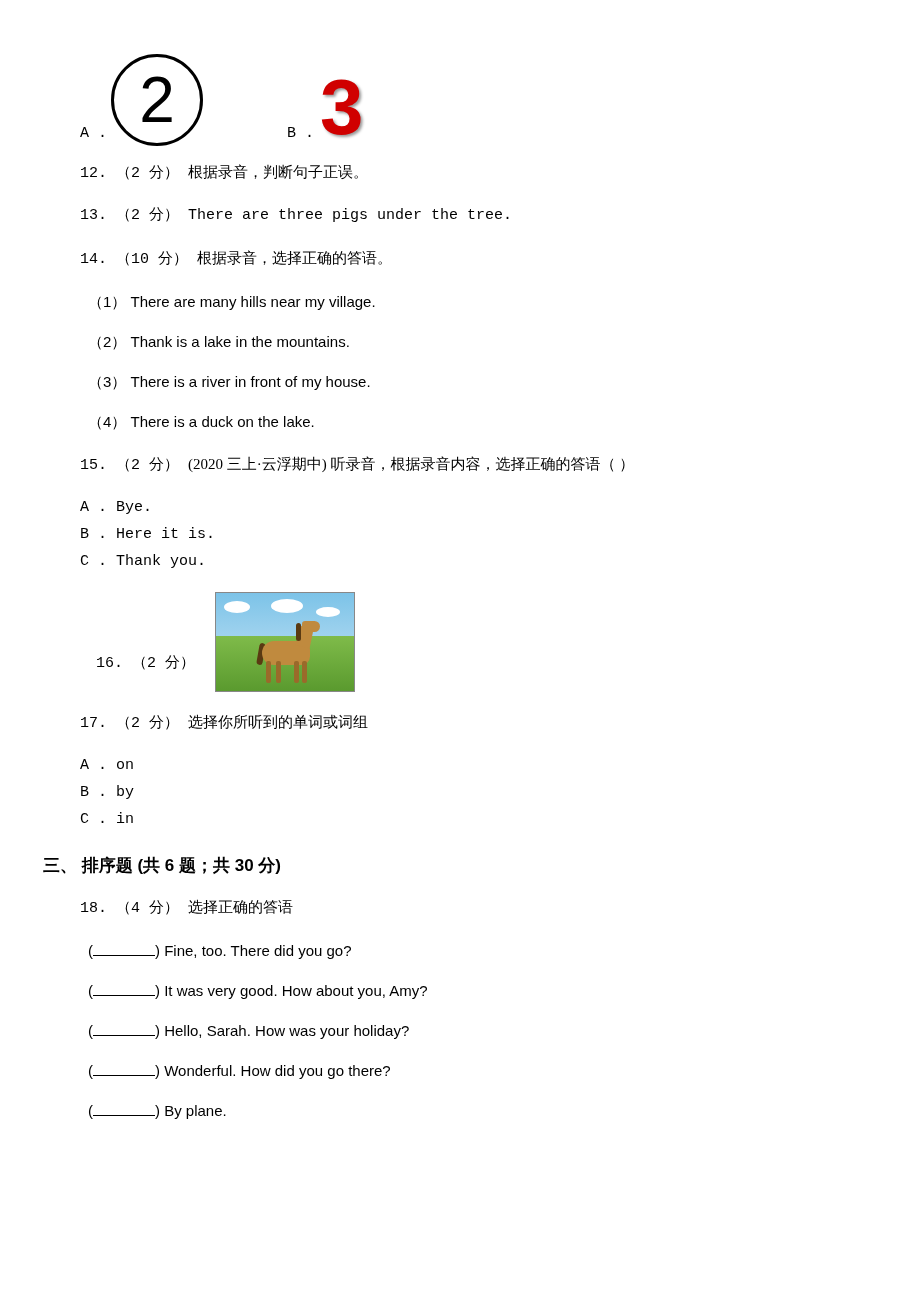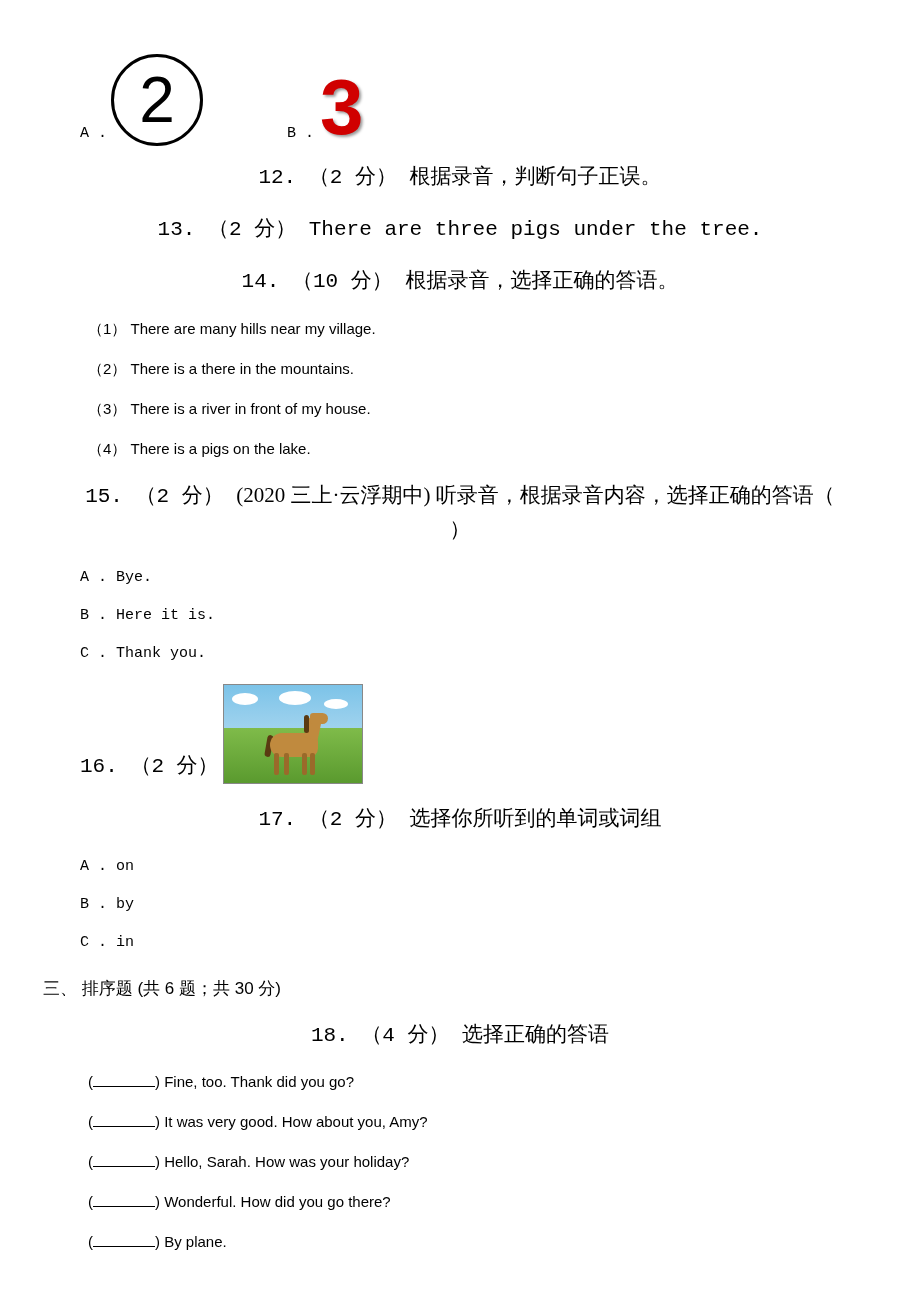--- a/index.html
+++ b/index.html
@@ -43,44 +43,43 @@
       font-weight: 900;
       color: #d00000;
       font-family: "Arial Black", Arial, sans-serif;
       line-height: 1;
       text-shadow: 2px 2px 3px rgba(0,0,0,0.4);
       margin-left: 6px;
       position: relative;
       top: 4px;
     }
     .question-line {
-      font-size: 21px;
+      font-size: 15px;
       line-height: 1.6;
       margin: 18px 0;
       font-family: "Courier New", "SimSun", monospace;
-      text-align: center;
     }
     .question-line .cn {
       font-family: "SimSun", "宋体", serif;
     }
     .sub-line {
       font-size: 15px;
       line-height: 1.6;
       margin: 16px 0 16px 8px;
       font-family: Liberation Sans, sans-serif;
     }
     .option-line {
       font-size: 15px;
       line-height: 1.6;
-      margin: 14px 0;
+      margin: 3px 0;
       font-family: "Courier New", monospace;
     }
     .section-header {
       font-size: 17px;
-      font-weight: normal;
+      font-weight: bold;
       margin: 22px 0 16px -37px;
       font-family: "SimHei", "黑体", sans-serif;
     }
     .horse-img {
       display: inline-block;
       width: 140px;
       height: 100px;
       position: relative;
       vertical-align: bottom;
       margin-left: 4px;
@@ -135,33 +134,33 @@
   </div>
 
   <div class="question-line">
     <span>13. （2 分） </span><span>There are three pigs under the tree.</span>
   </div>
 
   <div class="question-line">
     <span>14. （10 分） </span><span class="cn">根据录音，选择正确的答语。</span>
   </div>
   <div class="sub-line"><span>（1） </span><span>There are many hills near my village.</span></div>
-  <div class="sub-line"><span>（2） </span><span>There is a there in the mountains.</span></div>
+  <div class="sub-line"><span>（2） </span><span>Thank is a lake in the mountains.</span></div>
   <div class="sub-line"><span>（3） </span><span>There is a river in front of my house.</span></div>
-  <div class="sub-line"><span>（4） </span><span>There is a pigs on the lake.</span></div>
+  <div class="sub-line"><span>（4） </span><span>There is a duck on the lake.</span></div>
 
   <div class="question-line">
     <span>15. （2 分） </span><span class="cn">(2020 三上·云浮期中) </span><span class="cn">听录音，根据录音内容，选择正确的答语（    ）</span>
   </div>
   <div class="option-line"><span>A . </span><span>Bye.</span></div>
   <div class="option-line"><span>B . </span><span>Here it is.</span></div>
   <div class="option-line"><span>C . </span><span>Thank you.</span></div>
 
   <div class="q16-row">
-    <span class="question-line" style="margin:0">16. （2 分）</span>
+    <span class="question-line" style="margin:16px">16. （2 分）</span>
     <span class="horse-img">
       <span class="sky"></span>
       <span class="cloud cloud1"></span>
       <span class="cloud cloud2"></span>
       <span class="cloud cloud3"></span>
       <span class="grass"></span>
       <span class="horse-tail"></span>
       <span class="horse-body"></span>
       <span class="horse-neck"></span>
       <span class="mane"></span>
@@ -178,19 +177,19 @@
   </div>
   <div class="option-line"><span>A . </span><span>on</span></div>
   <div class="option-line"><span>B . </span><span>by</span></div>
   <div class="option-line"><span>C . </span><span>in</span></div>
 
   <div class="section-header">三、 排序题 (共 6 题；共 30 分)</div>
 
   <div class="question-line">
     <span>18. （4 分） </span><span class="cn">选择正确的答语</span>
   </div>
-  <div class="sub-line">(<span class="blank"></span>) <span>Fine, too. Thank did you go?</span></div>
+  <div class="sub-line">(<span class="blank"></span>) <span>Fine, too. There did you go?</span></div>
   <div class="sub-line">(<span class="blank"></span>) <span>It was very good. How about you, Amy?</span></div>
   <div class="sub-line">(<span class="blank"></span>) <span>Hello, Sarah. How was your holiday?</span></div>
   <div class="sub-line">(<span class="blank"></span>) <span>Wonderful. How did you go there?</span></div>
   <div class="sub-line">(<span class="blank"></span>) <span>By plane.</span></div>
 
 </div>
 
 </body></html>

